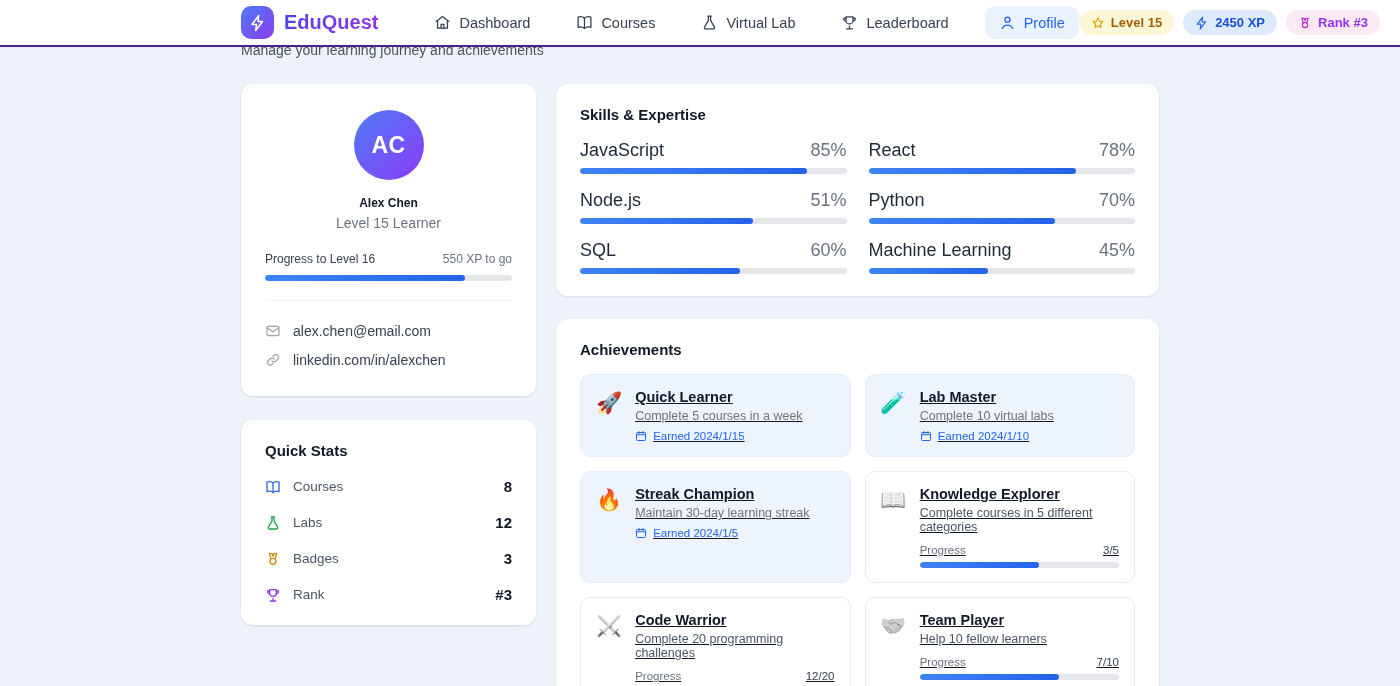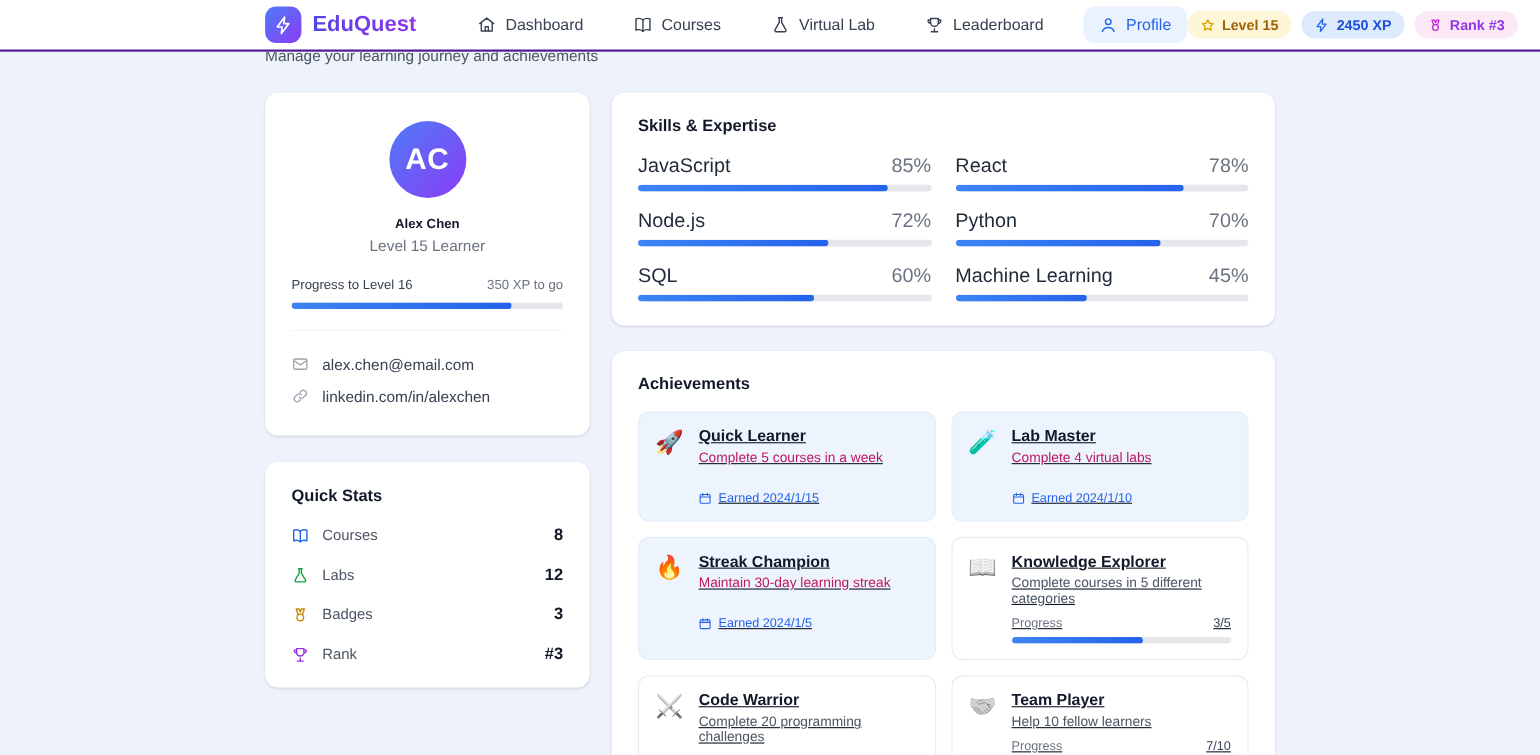--- a/index.html
+++ b/index.html
@@ -59,21 +59,21 @@
   .card {
     background:#fff; border-radius:12px; padding:22px 24px;
     box-shadow:0 1px 3px rgba(25,35,60,.07), 0 1px 2px rgba(25,35,60,.05);
   }
   .card-title { font-size:15px; font-weight:700; color:#111827; }
   
   .avatar {
     width:70px; height:70px; border-radius:50%; margin:4px auto 0;
     background:linear-gradient(135deg,#4e7bf7,#8b3cf6);
     display:flex; align-items:center; justify-content:center;
-    color:#fff; font-size:27px; font-weight:700; letter-spacing:.5px;
+    color:#fff; font-size:23px; font-weight:700; letter-spacing:.5px;
   }
   .p-name { text-align:center; font-size:12px; font-weight:700; margin-top:16px; }
   .p-title { text-align:center; font-size:14px; color:#6b7280; margin-top:5px; }
   .prog-row { display:flex; justify-content:space-between; margin-top:21px; font-size:12px; }
   .prog-row .l { color:#374151; }
   .prog-row .r { color:#6b7280; }
   .bar { height:6px; border-radius:999px; background:#e5e7eb; margin-top:9px; overflow:hidden; }
   .bar > div { height:100%; border-radius:999px; background:linear-gradient(90deg,#3d84f5,#2563eb); }
   .contacts { border-top:1px solid #f1f3f6; margin-top:19px; padding-top:15px; }
   .contact { display:flex; align-items:center; gap:12px; font-size:14px; color:#374151; padding:6.5px 0; }
@@ -96,23 +96,23 @@
   .ach {
     border-radius:10px; padding:14px 15px; display:flex; gap:13px;
     background:#fff; border:1px solid #e8ebf0;
   }
   .ach.earned { background:#edf4fe; border:1px solid #e3eefd; }
   .ach-emoji { font-size:21px; line-height:1.3; flex:none; }
   .ach.locked .ach-emoji { filter:grayscale(1); opacity:.85; }
   .ach-body { flex:1; min-width:0;text-decoration:underline; }
   .ach-name { font-size:14.5px; font-weight:700; color:#111827; }
   .ach-desc { font-size:12.5px; margin-top:4px; }
-  .ach.earned .ach-desc { color:#be185d; }
+  .ach.earned .ach-desc { color:#737373; }
   .ach.locked .ach-desc { color:#4b5563; }
-  .ach-earned-line { display:flex; align-items:center; gap:6px; margin-top:24px; font-size:11.5px; color:#2563eb; }
+  .ach-earned-line { display:flex; align-items:center; gap:6px; margin-top:7px; font-size:11.5px; color:#2563eb; }
   .ach-earned-line svg { width:12px; height:12px; stroke:#2563eb; fill:none; stroke-width:2; stroke-linecap:round; }
   .ach-prog-row { display:flex; justify-content:space-between; margin-top:10px; font-size:11.5px; }
   .ach-prog-row .l { color:#6b7280; }
   .ach-prog-row .r { color:#374151; }
   .ach .bar { margin-top:6px; }
 </style>
 </head>
 <body>
 
 <header class="header">
@@ -192,21 +192,21 @@
   <div class="columns">
 
     <div class="col-left">
 
       <section class="card">
         <div class="avatar">AC</div>
         <div class="p-name">Alex Chen</div>
         <div class="p-title">Level 15 Learner</div>
         <div class="prog-row">
           <span class="l">Progress to Level 16</span>
-          <span class="r">350 XP to go</span>
+          <span class="r">550 XP to go</span>
         </div>
         <div class="bar">
             <div style="width: 81%;"></div>
           </div>
         <div class="contacts">
           <div class="contact">
             <svg viewBox="0 0 24 24">
                 <rect x="3" y="5" width="18" height="14" rx="2"></rect>
                 <path d="M3.5 7.5L12 13l8.5-5.5"></path>
               </svg>
@@ -277,21 +277,21 @@
                 <span class="n">React</span>
                 <span class="p">78%</span>
               </div>
             <div class="bar">
                 <div style="width: 78%;"></div>
               </div>
           </div>
           <div class="skill">
             <div class="skill-head">
                 <span class="n">Node.js</span>
-                <span class="p">72%</span>
+                <span class="p">51%</span>
               </div>
             <div class="bar">
                 <div style="width: 65%;"></div>
               </div>
           </div>
           <div class="skill">
             <div class="skill-head">
                 <span class="n">Python</span>
                 <span class="p">70%</span>
               </div>
@@ -336,21 +336,21 @@
                   </svg>
                 <span>Earned 2024/1/15</span>
               </div>
             </div>
           </div>
 
           <div class="ach earned">
             <span class="ach-emoji">🧪</span>
             <div class="ach-body">
               <div class="ach-name">Lab Master</div>
-              <div class="ach-desc">Complete 4 virtual labs</div>
+              <div class="ach-desc">Complete 10 virtual labs</div>
               <div class="ach-earned-line">
                 <svg viewBox="0 0 24 24">
                     <rect x="3" y="5" width="18" height="16" rx="2"></rect>
                     <path d="M3 9.5h18M8 3v4M16 3v4"></path>
                   </svg>
                 <span>Earned 2024/1/10</span>
               </div>
             </div>
           </div>
 

